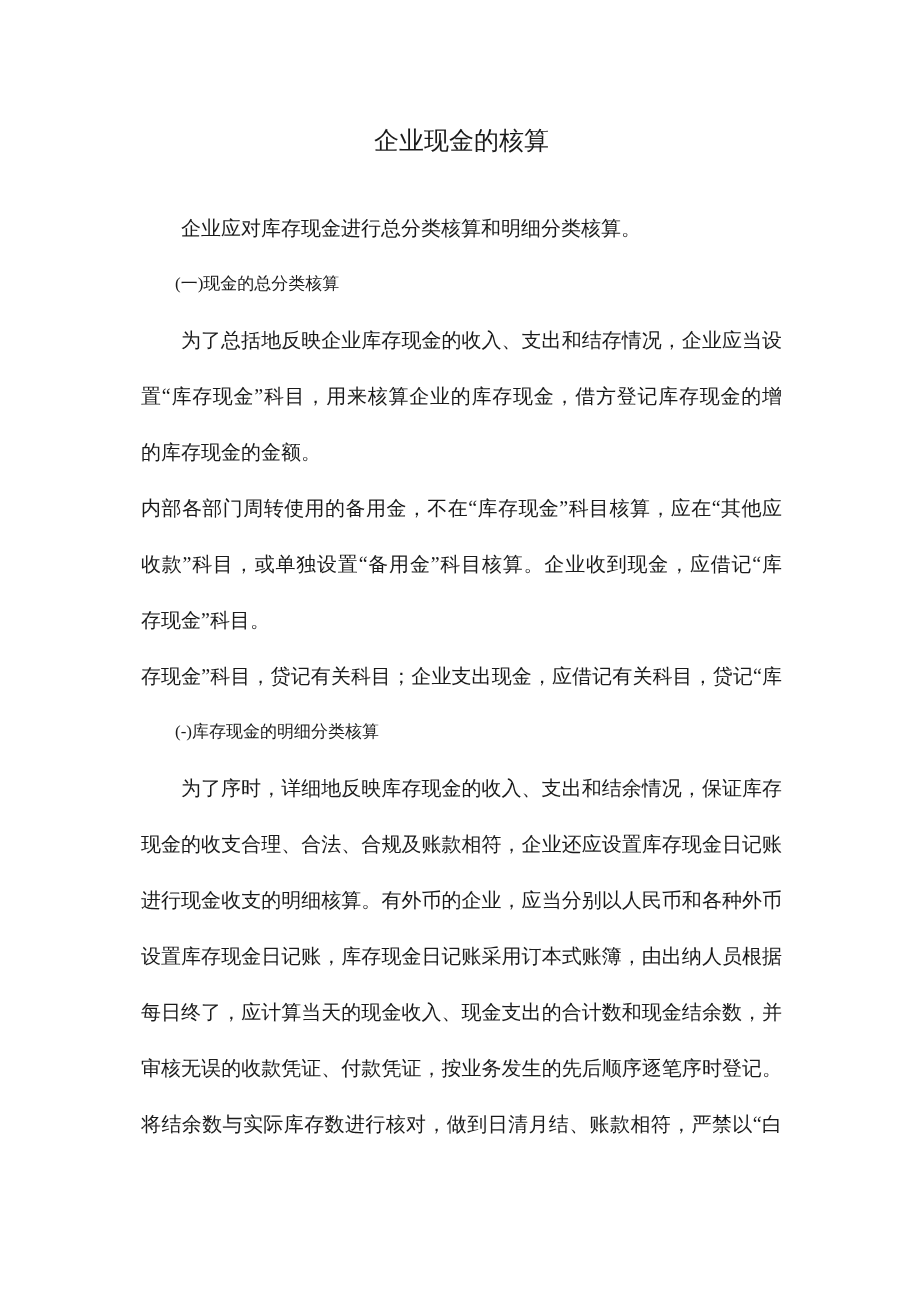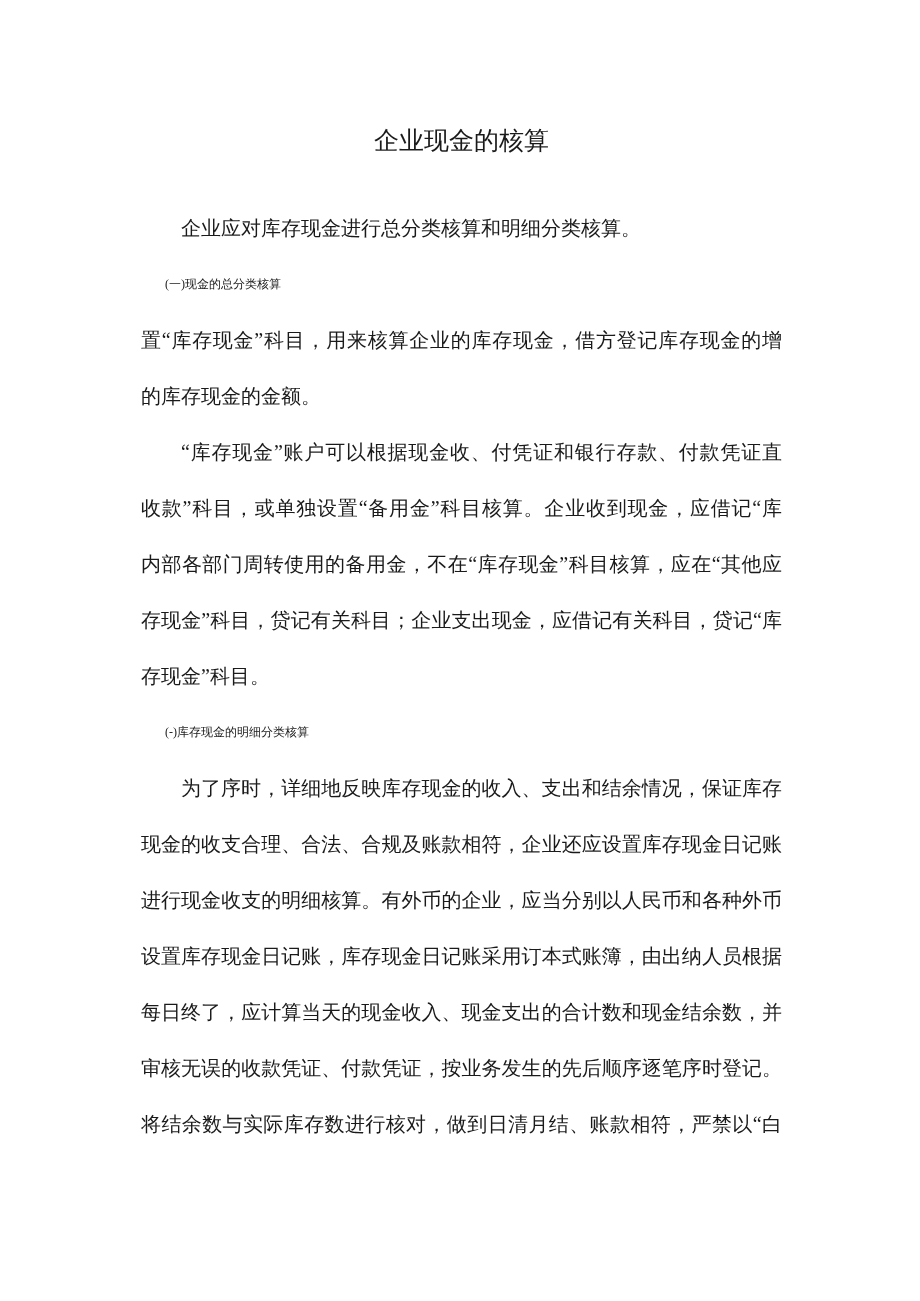--- a/index.html
+++ b/index.html
@@ -35,45 +35,45 @@
   }
   .j {
     white-space: normal;
     text-align: justify;
     text-align-last: justify;
   }
   .indent {
     text-indent: 2em;
   }
   .heading {
-    font-size: 12px;
+    font-size: 17px;
   }
 </style>
 </head>
 <body>
 
 <div class="page">
 
   <h1 class="doc-title">企业现金的核算</h1>
 
   <p class="line indent">企业应对库存现金进行总分类核算和明细分类核算。</p>
 
   <p class="line indent heading">(一)现金的总分类核算</p>
 
   <div>
+    <p class="line j indent">为了总括地反映企业库存现金的收入、支出和结存情况，企业应当设</p>
     <p class="line j">置“库存现金”科目，用来核算企业的库存现金，借方登记库存现金的增</p>
     <p class="line">的库存现金的金额。</p>
   </div>
 
   <div>
-    <p class="line j indent">“库存现金”账户可以根据现金收、付凭证和银行存款、付款凭证直</p>
+    <p class="line j">内部各部门周转使用的备用金，不在“库存现金”科目核算，应在“其他应</p>
     <p class="line j">收款”科目，或单独设置“备用金”科目核算。企业收到现金，应借记“库</p>
-    <p class="line j">内部各部门周转使用的备用金，不在“库存现金”科目核算，应在“其他应</p>
+    <p class="line">存现金”科目。</p>
     <p class="line j">存现金”科目，贷记有关科目；企业支出现金，应借记有关科目，贷记“库</p>
-    <p class="line">存现金”科目。</p>
   </div>
 
   <p class="line indent heading">(-)库存现金的明细分类核算</p>
 
   <div>
     <p class="line j indent">为了序时，详细地反映库存现金的收入、支出和结余情况，保证库存</p>
     <p class="line j">现金的收支合理、合法、合规及账款相符，企业还应设置库存现金日记账</p>
     <p class="line j">进行现金收支的明细核算。有外币的企业，应当分别以人民币和各种外币</p>
     <p class="line j">设置库存现金日记账，库存现金日记账采用订本式账簿，由出纳人员根据</p>
     <p class="line j">每日终了，应计算当天的现金收入、现金支出的合计数和现金结余数，并</p>

